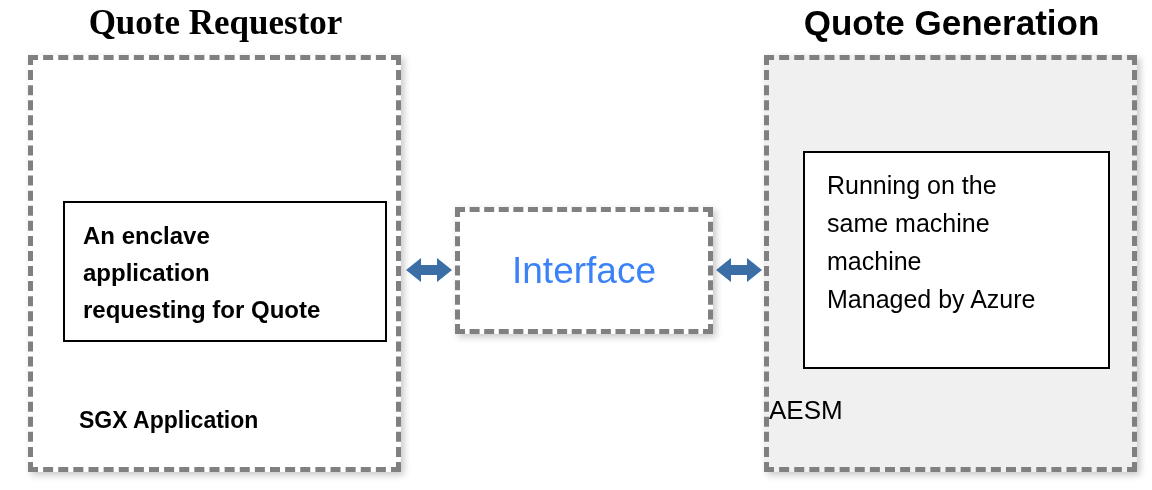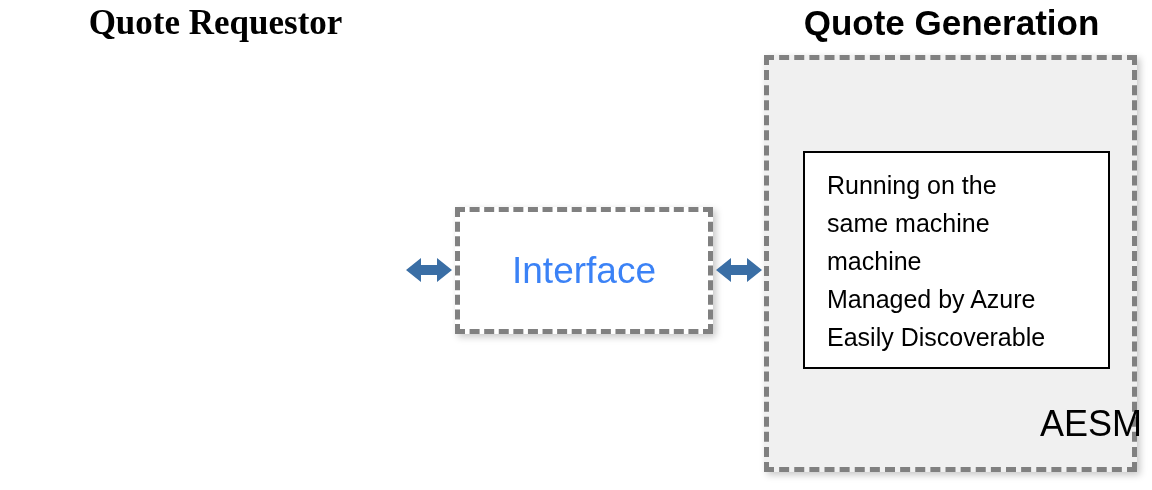--- a/index.html
+++ b/index.html
@@ -82,24 +82,24 @@
     color: #000000;
     white-space: nowrap;
   }
   #label-sgx {
     left: 46px; top: 345px;
     font-size: 23px;
     font-weight: bold;
     line-height: 30px;
   }
   #label-aesm {
-    left: 0; top: 345px;
+    left: 0; top: 331px;
     width: 373px;
-    text-align: right;
-    font-size: 36px;
+    text-align: left;
+    font-size: 26px;
     line-height: 38px;
   }
 
   
   #box-interface {
     position: absolute;
     left: 455px; top: 207px;
     width: 258px; height: 127px;
     border: 5px dashed #808080;
     background: #ffffff;
@@ -127,20 +127,32 @@
   #arrow-right { left: 716px; }
   .arrow-connector svg { display: block; width: 100%; height: 100%; }
 </style>
 </head>
 <body>
 
 <div id="canvas">
 
   <div class="section-title" id="title-left">Quote Requestor</div>
 
+  <div class="outer-box" id="box-requestor">
+
+    <div class="inner-box" id="inner-enclave">
+      <div class="inner-text bold">
+        <span class="line">An enclave</span>
+        <span class="line">application</span>
+        <span class="line">requesting for Quote</span>
+      </div>
+    </div>
+
+    <div class="box-footer-label" id="label-sgx">SGX Application</div>
+  </div>
 
   <div class="arrow-connector" id="arrow-left">
     <svg viewBox="0 0 46 34" xmlns="http://www.w3.org/2000/svg" aria-hidden="true">
       <polygon points="0,17 15,5 15,12 31,12 31,5 46,17 31,29 31,22 15,22 15,29" fill="#3a6ea5"></polygon>
     </svg>
   </div>
 
   <div id="box-interface">
     <div id="interface-label">Interface</div>
   </div>
@@ -154,20 +166,19 @@
   <div class="section-title" id="title-right">Quote Generation</div>
 
   <div class="outer-box" id="box-generation">
 
     <div class="inner-box" id="inner-aesm-details">
       <div class="inner-text">
         <span class="line">Running on the</span>
         <span class="line">same machine</span>
         <span class="line">machine</span>
         <span class="line">Managed by Azure</span>
-        <span class="line">Easily Discoverable</span>
       </div>
     </div>
 
     <div class="box-footer-label" id="label-aesm">AESM</div>
   </div>
 
 </div>
 
 </body></html>

